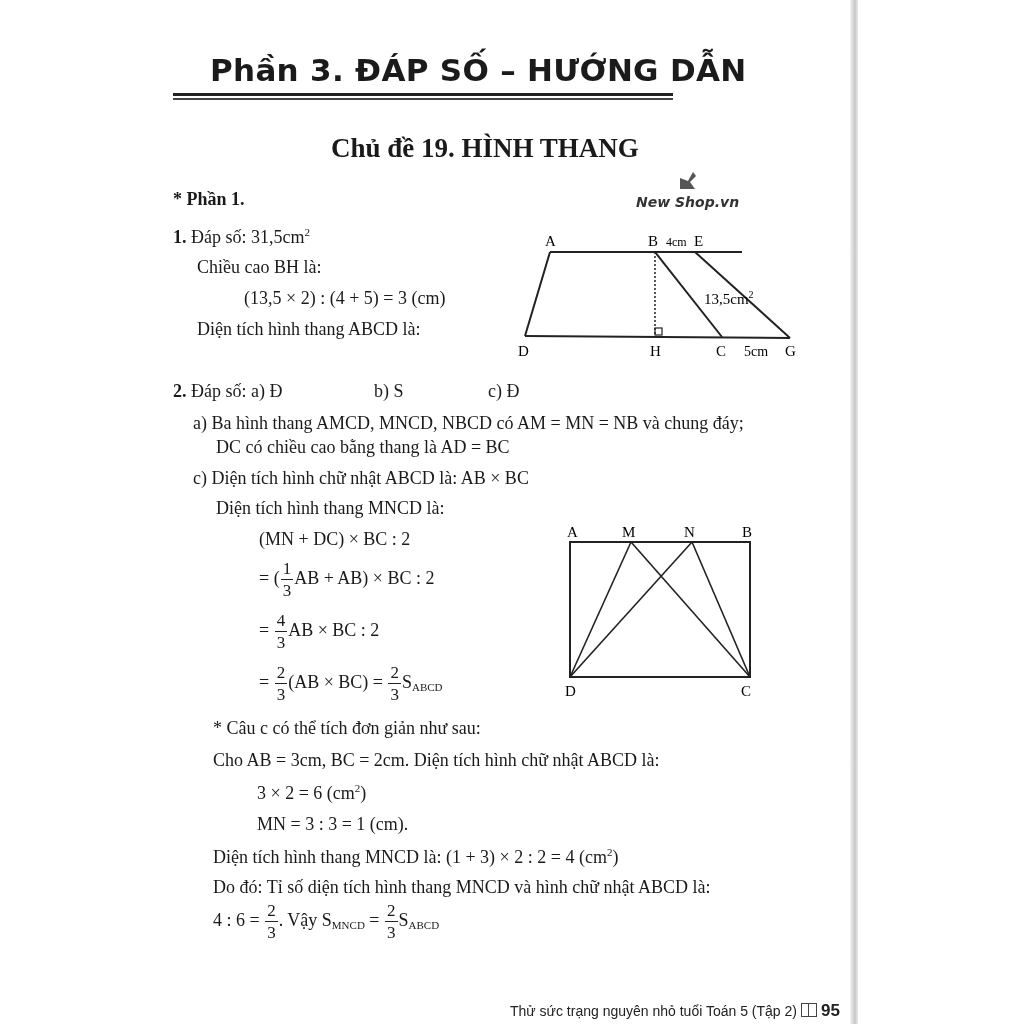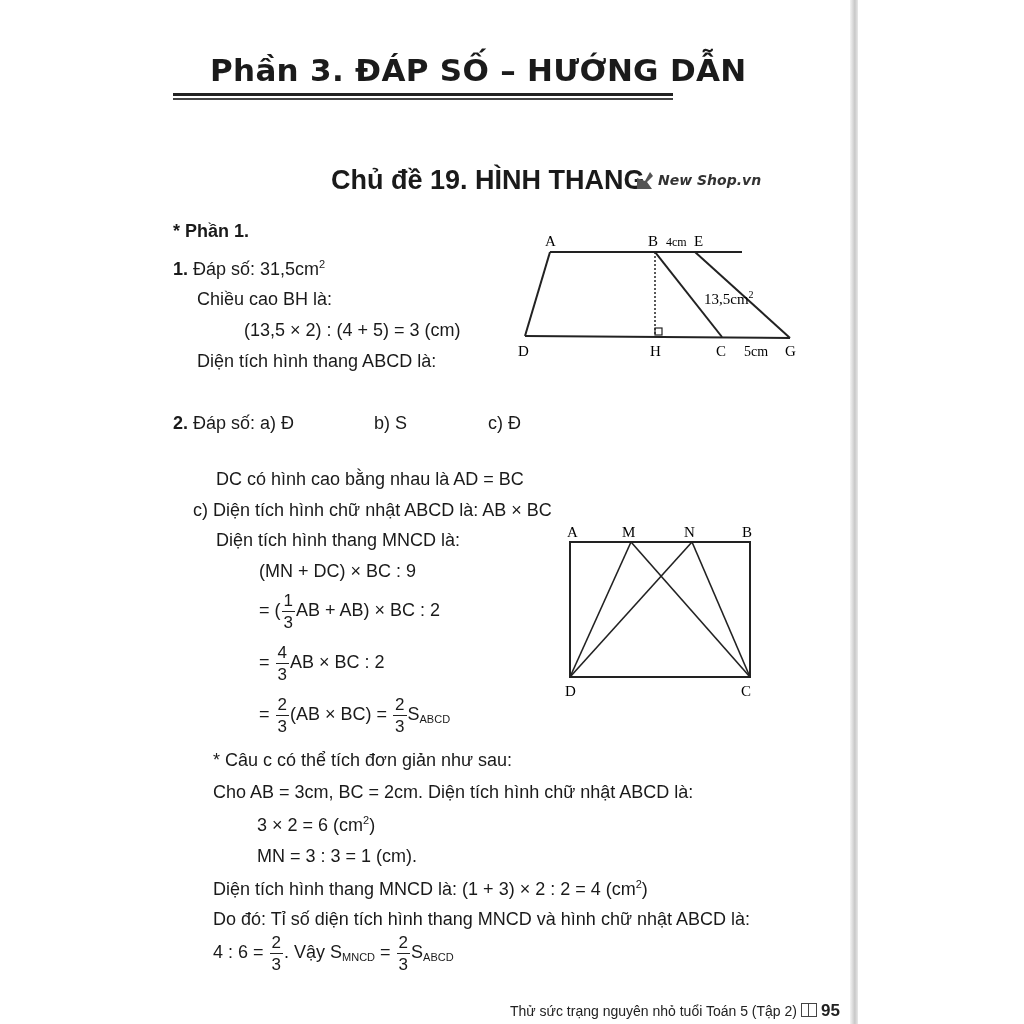--- a/index.html
+++ b/index.html
@@ -7,40 +7,40 @@
     width: 1024px; height: 1024px; position: relative; overflow: hidden;
     background: #ffffff; color: #1a1a1a;
     font-family: "DejaVu Serif", "Liberation Serif", serif;
   }
   .page { position: absolute; left: 0; top: 0; width: 1024px; height: 1024px; }
   .gutter {
     position: absolute; left: 850px; top: 0; width: 8px; height: 1024px;
     background: linear-gradient(to right, #f4f4f4, #c8c8c8 60%, #e8e8e8);
   }
   .abs { position: absolute; white-space: nowrap; }
-  .serif { font-family: Liberation Sans, sans-serif; margin-top: 32px; }
+  .serif { font-family: Liberation Serif, serif; }
   .sans { font-family: "Liberation Sans", "DejaVu Sans", sans-serif; margin-top: 13px; }
 
   .part-title {
     left: 210px; top: 52px; font-size: 31px; font-weight: bold;
     font-family: "DejaVu Sans", "Liberation Sans", sans-serif; color: #1b1b1b;
     letter-spacing: 0.3px;
   }
   .title-rule-1 { position: absolute; left: 173px; top: 93px; width: 500px; height: 3px; background: #222; }
   .title-rule-2 { position: absolute; left: 173px; top: 98px; width: 500px; height: 2px; background: #444; }
 
   .topic-title {
     left: 331px; top: 133px; font-size: 27px; font-weight: bold; color: #1a1a1a;
   }
   .part1 { left: 173px; top: 189px; font-size: 18px; font-weight: bold; }
 
   .txt { font-size: 18px; }
   .num { font-weight: bold; }
 
-  .logo { position: absolute; left: 636px; top: 170px; display: flex; align-items: center; gap: 4px; }
+  .logo { position: absolute; left: 636px; top: 170px; display: flex; align-items: center; gap: 4px; flex-direction: column; }
   .logo-text { font-family: "DejaVu Sans", sans-serif; font-weight: bold; font-style: italic; font-size: 14px; color: #333; }
 
   .frac { display: inline-block; vertical-align: middle; text-align: center; line-height: 1; margin: 0 1px; }
   .frac span { display: block; font-size: 17px; }
   .frac .n { border-bottom: 1px solid #222; padding: 0 2px 2px; }
   .frac .d { padding-top: 2px; }
   sub.s { font-size: 11px; vertical-align: -3px; }
   sup { font-size: 11px; }
 
   .footer { left: 510px; top: 988px; font-size: 14px; color: #222; }
@@ -101,25 +101,26 @@
     <text x="194" y="76" font-size="15"><tspan>13,5cm</tspan><tspan dy="-6" font-size="10">2</tspan></text>
   </svg>
 
   <div class="abs txt serif" style="left:173px; top:381px;">
     <span class="num">2.</span>
     <span>Đáp số: a) Đ</span>
   </div>
   <div class="abs txt serif" style="left:374px; top:381px;">b) S</div>
   <div class="abs txt serif" style="left:488px; top:381px;">c) Đ</div>
 
-  <div class="abs txt serif" style="left:216px; top:437px;">DC có hình cao bằng nhau là AD = BC</div>
+  <div class="abs txt serif" style="left:193px; top:413px;">a) Ba hình thang  AMCD, MNCD, NBCD có AM = MN = NB và chung đáy;</div>
+  <div class="abs txt serif" style="left:216px; top:437px;">DC có chiều cao bằng thang là AD = BC</div>
   <div class="abs txt serif" style="left:193px; top:468px;">c) Diện tích hình chữ nhật ABCD là: AB × BC</div>
   <div class="abs txt serif" style="left:216px; top:498px;">Diện tích hình thang MNCD là:</div>
 
-  <div class="abs txt serif" style="left:259px; top:529px;">(MN + DC) × BC : 9</div>
+  <div class="abs txt serif" style="left:259px; top:529px;">(MN + DC) × BC : 2</div>
 
   <div class="abs txt serif" style="left:259px; top:560px;">
     <span>= (</span><span class="frac"><span class="n">1</span><span class="d">3</span></span><span>AB + AB) × BC : 2</span>
   </div>
 
   <div class="abs txt serif" style="left:259px; top:612px;">
     <span>=</span>
     <span class="frac"><span class="n">4</span><span class="d">3</span></span><span>AB × BC : 2</span>
   </div>
 

